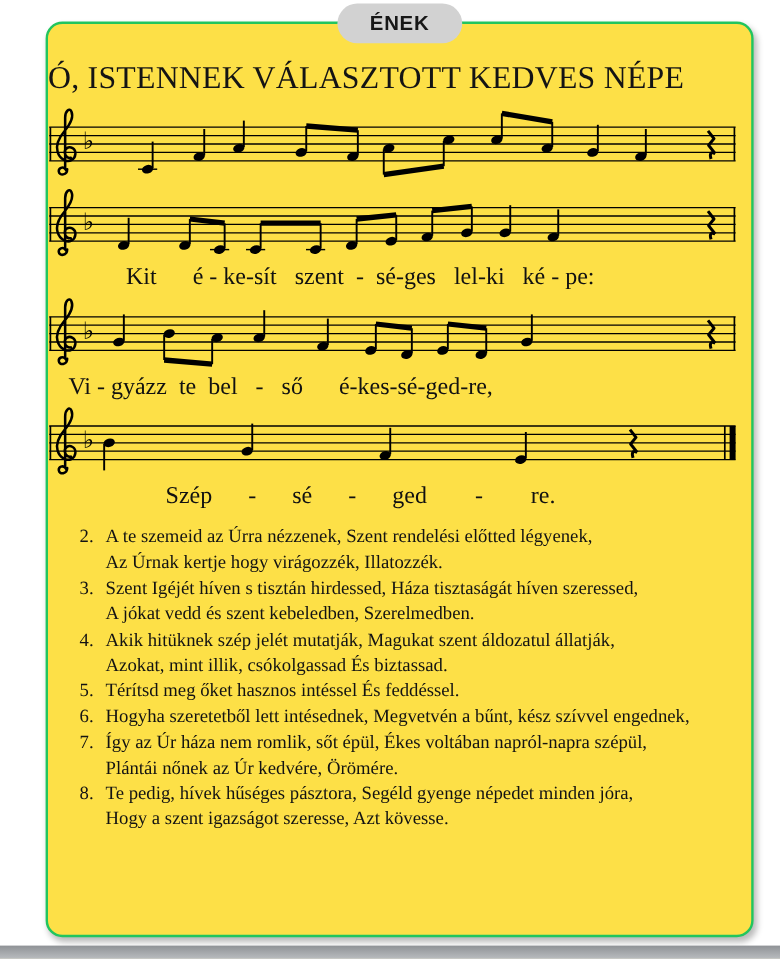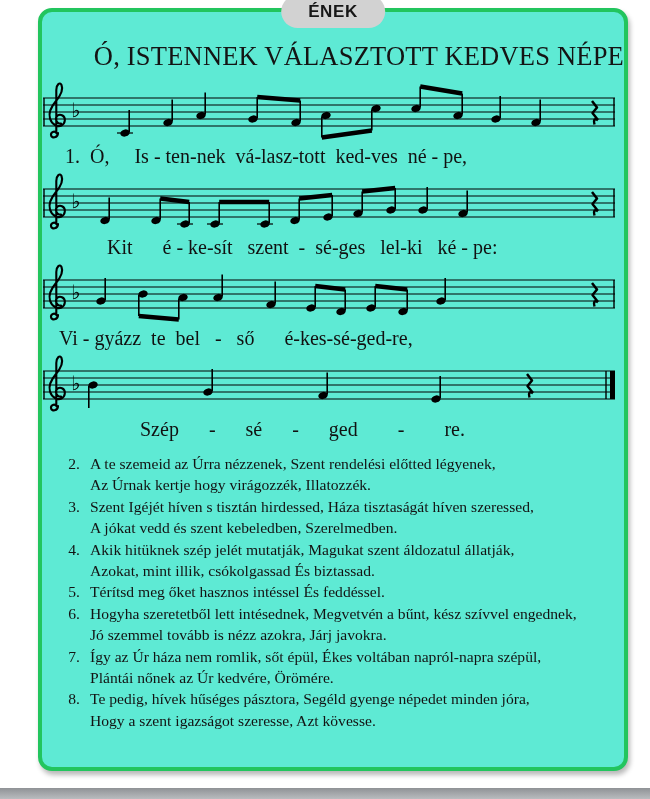--- a/index.html
+++ b/index.html
@@ -1,34 +1,34 @@
 <!DOCTYPE html>
 <html><head>
 <meta charset="utf-8">
 <style>
   html,body{margin:0;padding:0;}
   body{
     width:650px;height:799px;position:relative;overflow:hidden;
     background:#ffffff;font-family:"Liberation Serif",serif;
   }
   .card{
-    position:absolute;left:38px;top:8px;width:590px;height:763px;
-    background:#5eead4;border:4px solid #22c55e;border-radius:14px;
+    position:absolute;left:38px;top:18px;width:590px;height:763px;
+    background:#fde047;border:2px solid #22c55e;border-radius:14px;
     box-shadow:2px 4px 5px rgba(0,0,0,0.28);
     box-sizing:border-box;
   }
   .badge{
     position:absolute;top:-17px;left:50%;transform:translateX(-50%);
     background:#d2d2d2;color:#171717;
     font-family:"Liberation Sans",sans-serif;font-weight:bold;
     font-size:17px;line-height:1;padding:8px 27px;border-radius:17px;
     letter-spacing:.6px;white-space:nowrap;
   }
   .title{
-    margin:29px 0 8px 0;text-align:right;
+    margin:29px 0 8px 0;text-align:left;
     font-size:26.5px;letter-spacing:.2px;color:#141414;white-space:nowrap;
     font-weight:normal;
   }
   .music{padding-left:1px;}
   .system{margin-bottom:3px;}
   .system svg{display:block;overflow:visible;}
   .lyric{
     font-size:20px;color:#111;white-space:pre;line-height:24px;
     margin-top:0px;
   }
@@ -106,21 +106,20 @@
           </g>
           <g>
             <ellipse cx="493" cy="42.5" rx="4.8" ry="3.5" fill="#000000" transform="rotate(-16 493 42.5)"></ellipse>
             <line x1="497.2" y1="41.5" x2="497.2" y2="19.5" stroke="#000000" stroke-width="1.6"></line>
           </g>
           <g transform="translate(548,31)">
             <path d="M1,-10 L6,-3.5 L1.5,2 L7,9 M7,9 Q1.5,6.5 3.5,13.5" fill="none" stroke="#000000" stroke-width="2.5" stroke-linejoin="round"></path>
           </g>
           <line x1="571" y1="18" x2="571" y2="46" stroke="#000000" stroke-width="1.4"></line>
         </svg>
-        <div class="lyric" style="padding-left:22px">1.  Ó,     Is - ten-nek  vá-lasz-tott  ked-ves  né - pe,</div>
       </div>
       <div class="system">
         <svg width="575" height="64" viewBox="0 0 575 64">
           <line x1="0" y1="18" x2="572" y2="18" stroke="#000000" stroke-width="1.1"></line>
           <line x1="0" y1="25" x2="572" y2="25" stroke="#000000" stroke-width="1.1"></line>
           <line x1="0" y1="32" x2="572" y2="32" stroke="#000000" stroke-width="1.1"></line>
           <line x1="0" y1="39" x2="572" y2="39" stroke="#000000" stroke-width="1.1"></line>
           <line x1="0" y1="46" x2="572" y2="46" stroke="#000000" stroke-width="1.1"></line>
           <line x1="1" y1="18" x2="1" y2="46" stroke="#000000" stroke-width="1.4"></line>
           <g>
@@ -309,21 +308,20 @@
       <div class="verse">
         <div class="vnum">5.</div>
         <div class="vlines">
           <div>Térítsd meg őket hasznos intéssel És feddéssel.</div>
         </div>
       </div>
       <div class="verse">
         <div class="vnum">6.</div>
         <div class="vlines">
           <div>Hogyha szeretetből lett intésednek, Megvetvén a bűnt, kész szívvel engednek,</div>
-          <div>Jó szemmel tovább is nézz azokra, Járj javokra.</div>
         </div>
       </div>
       <div class="verse">
         <div class="vnum">7.</div>
         <div class="vlines">
           <div>Így az Úr háza nem romlik, sőt épül, Ékes voltában napról-napra szépül,</div>
           <div>Plántái nőnek az Úr kedvére, Örömére.</div>
         </div>
       </div>
       <div class="verse">

